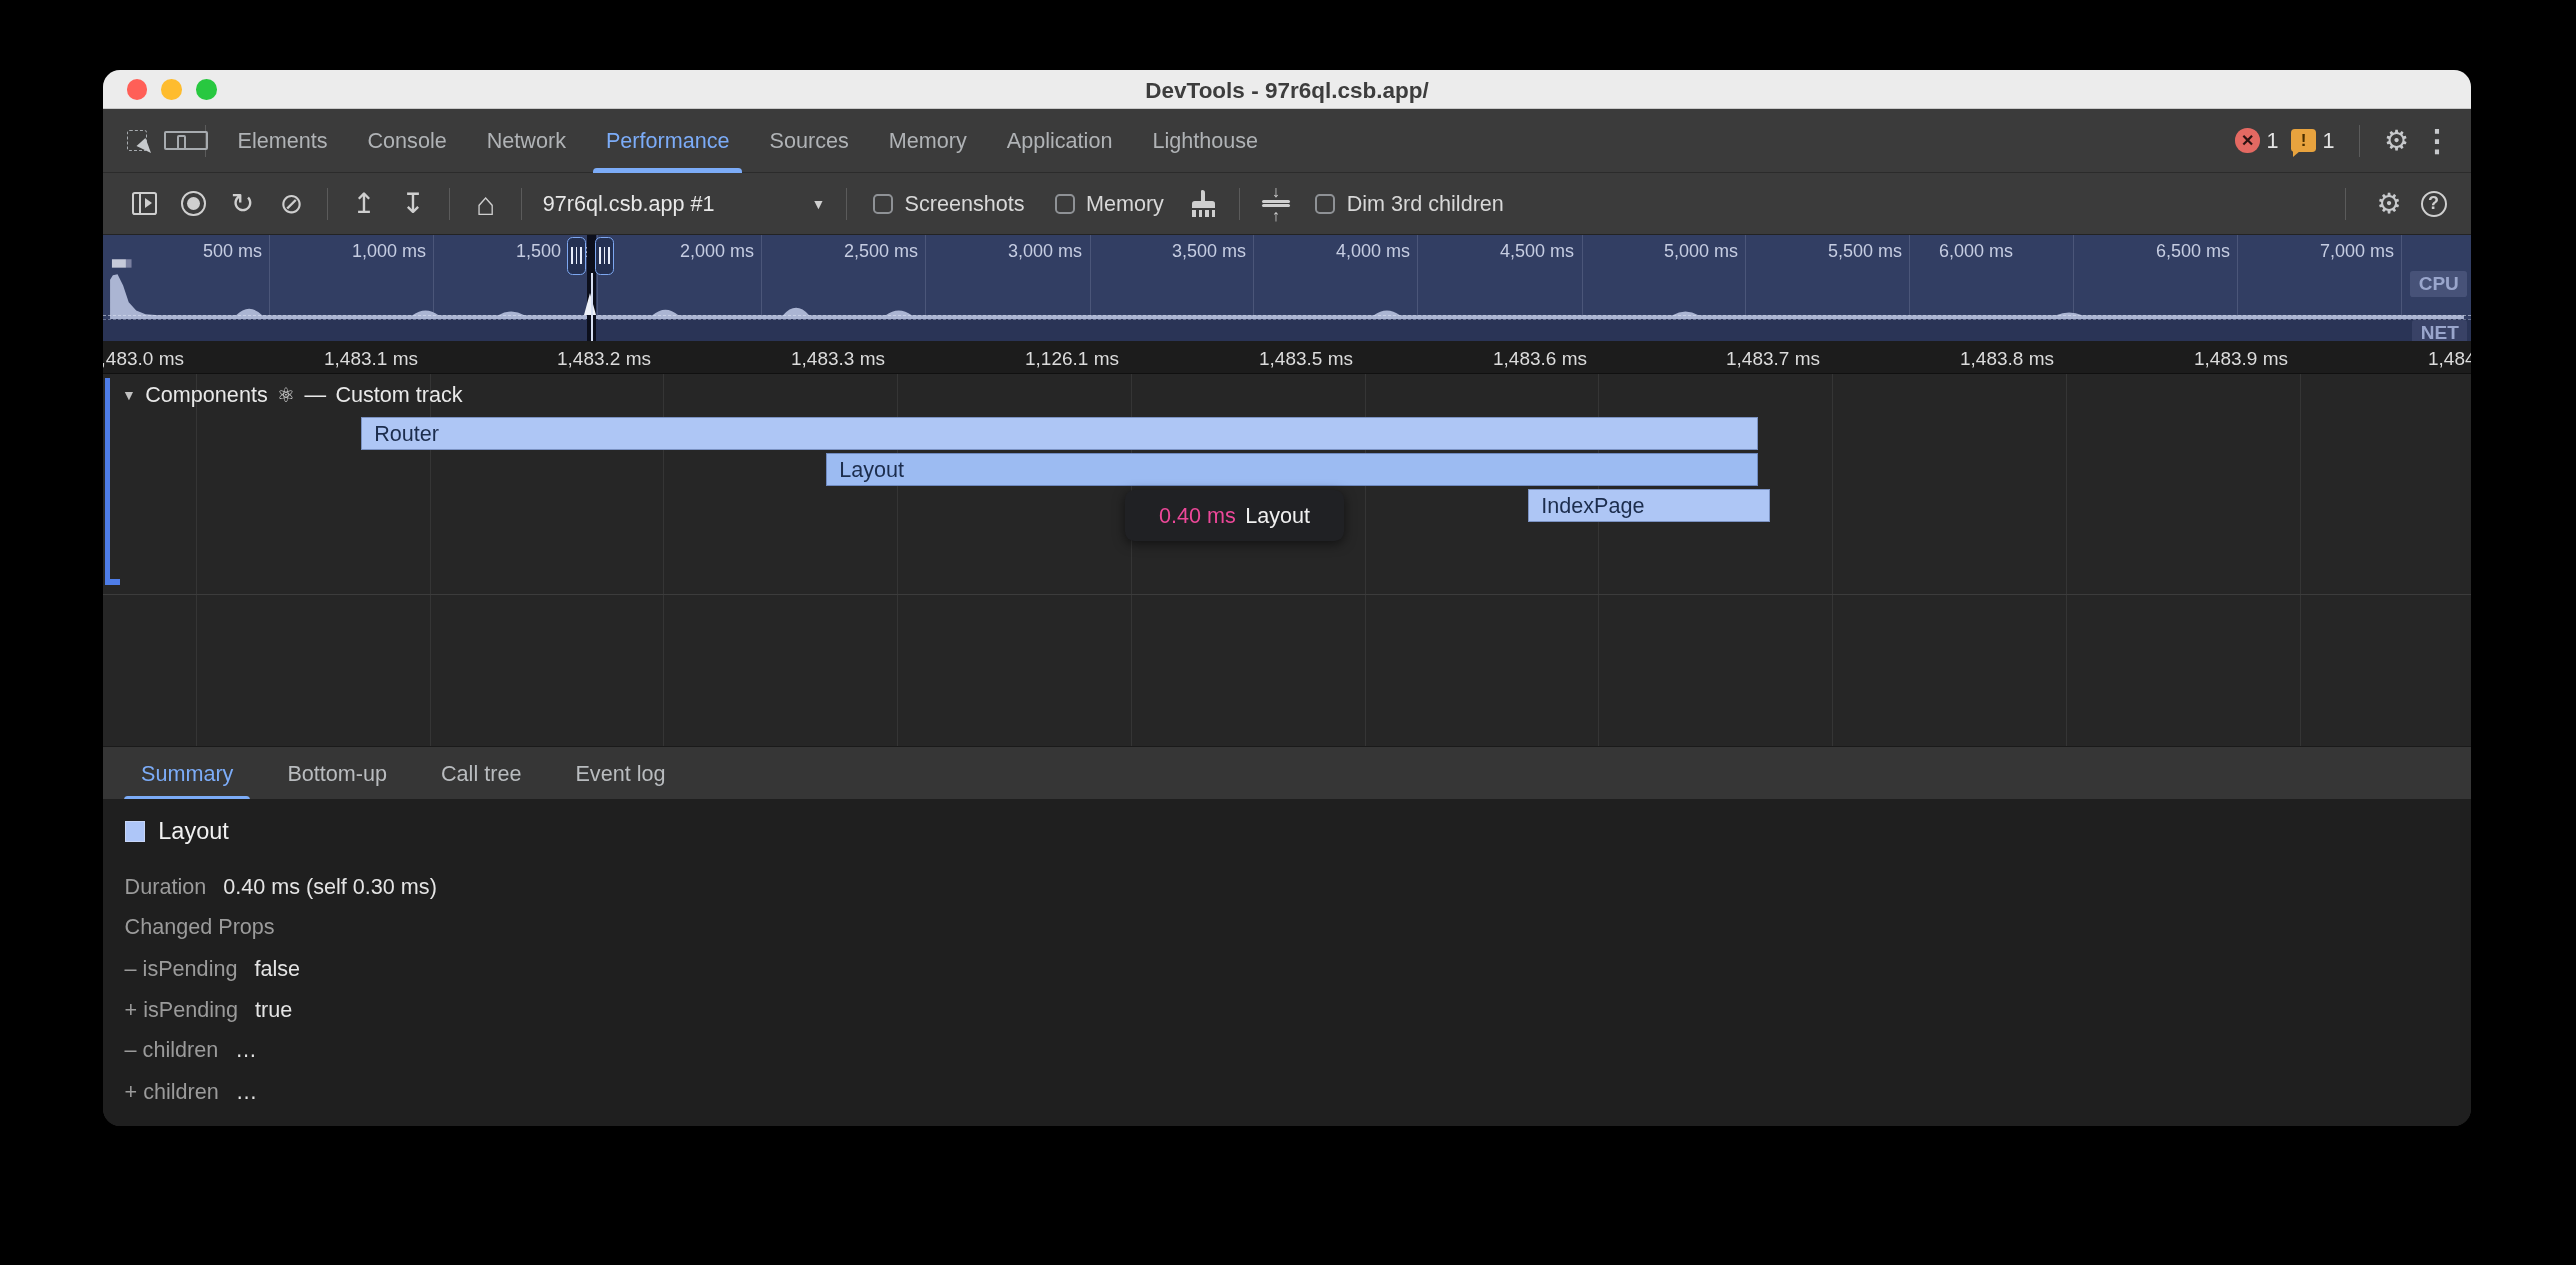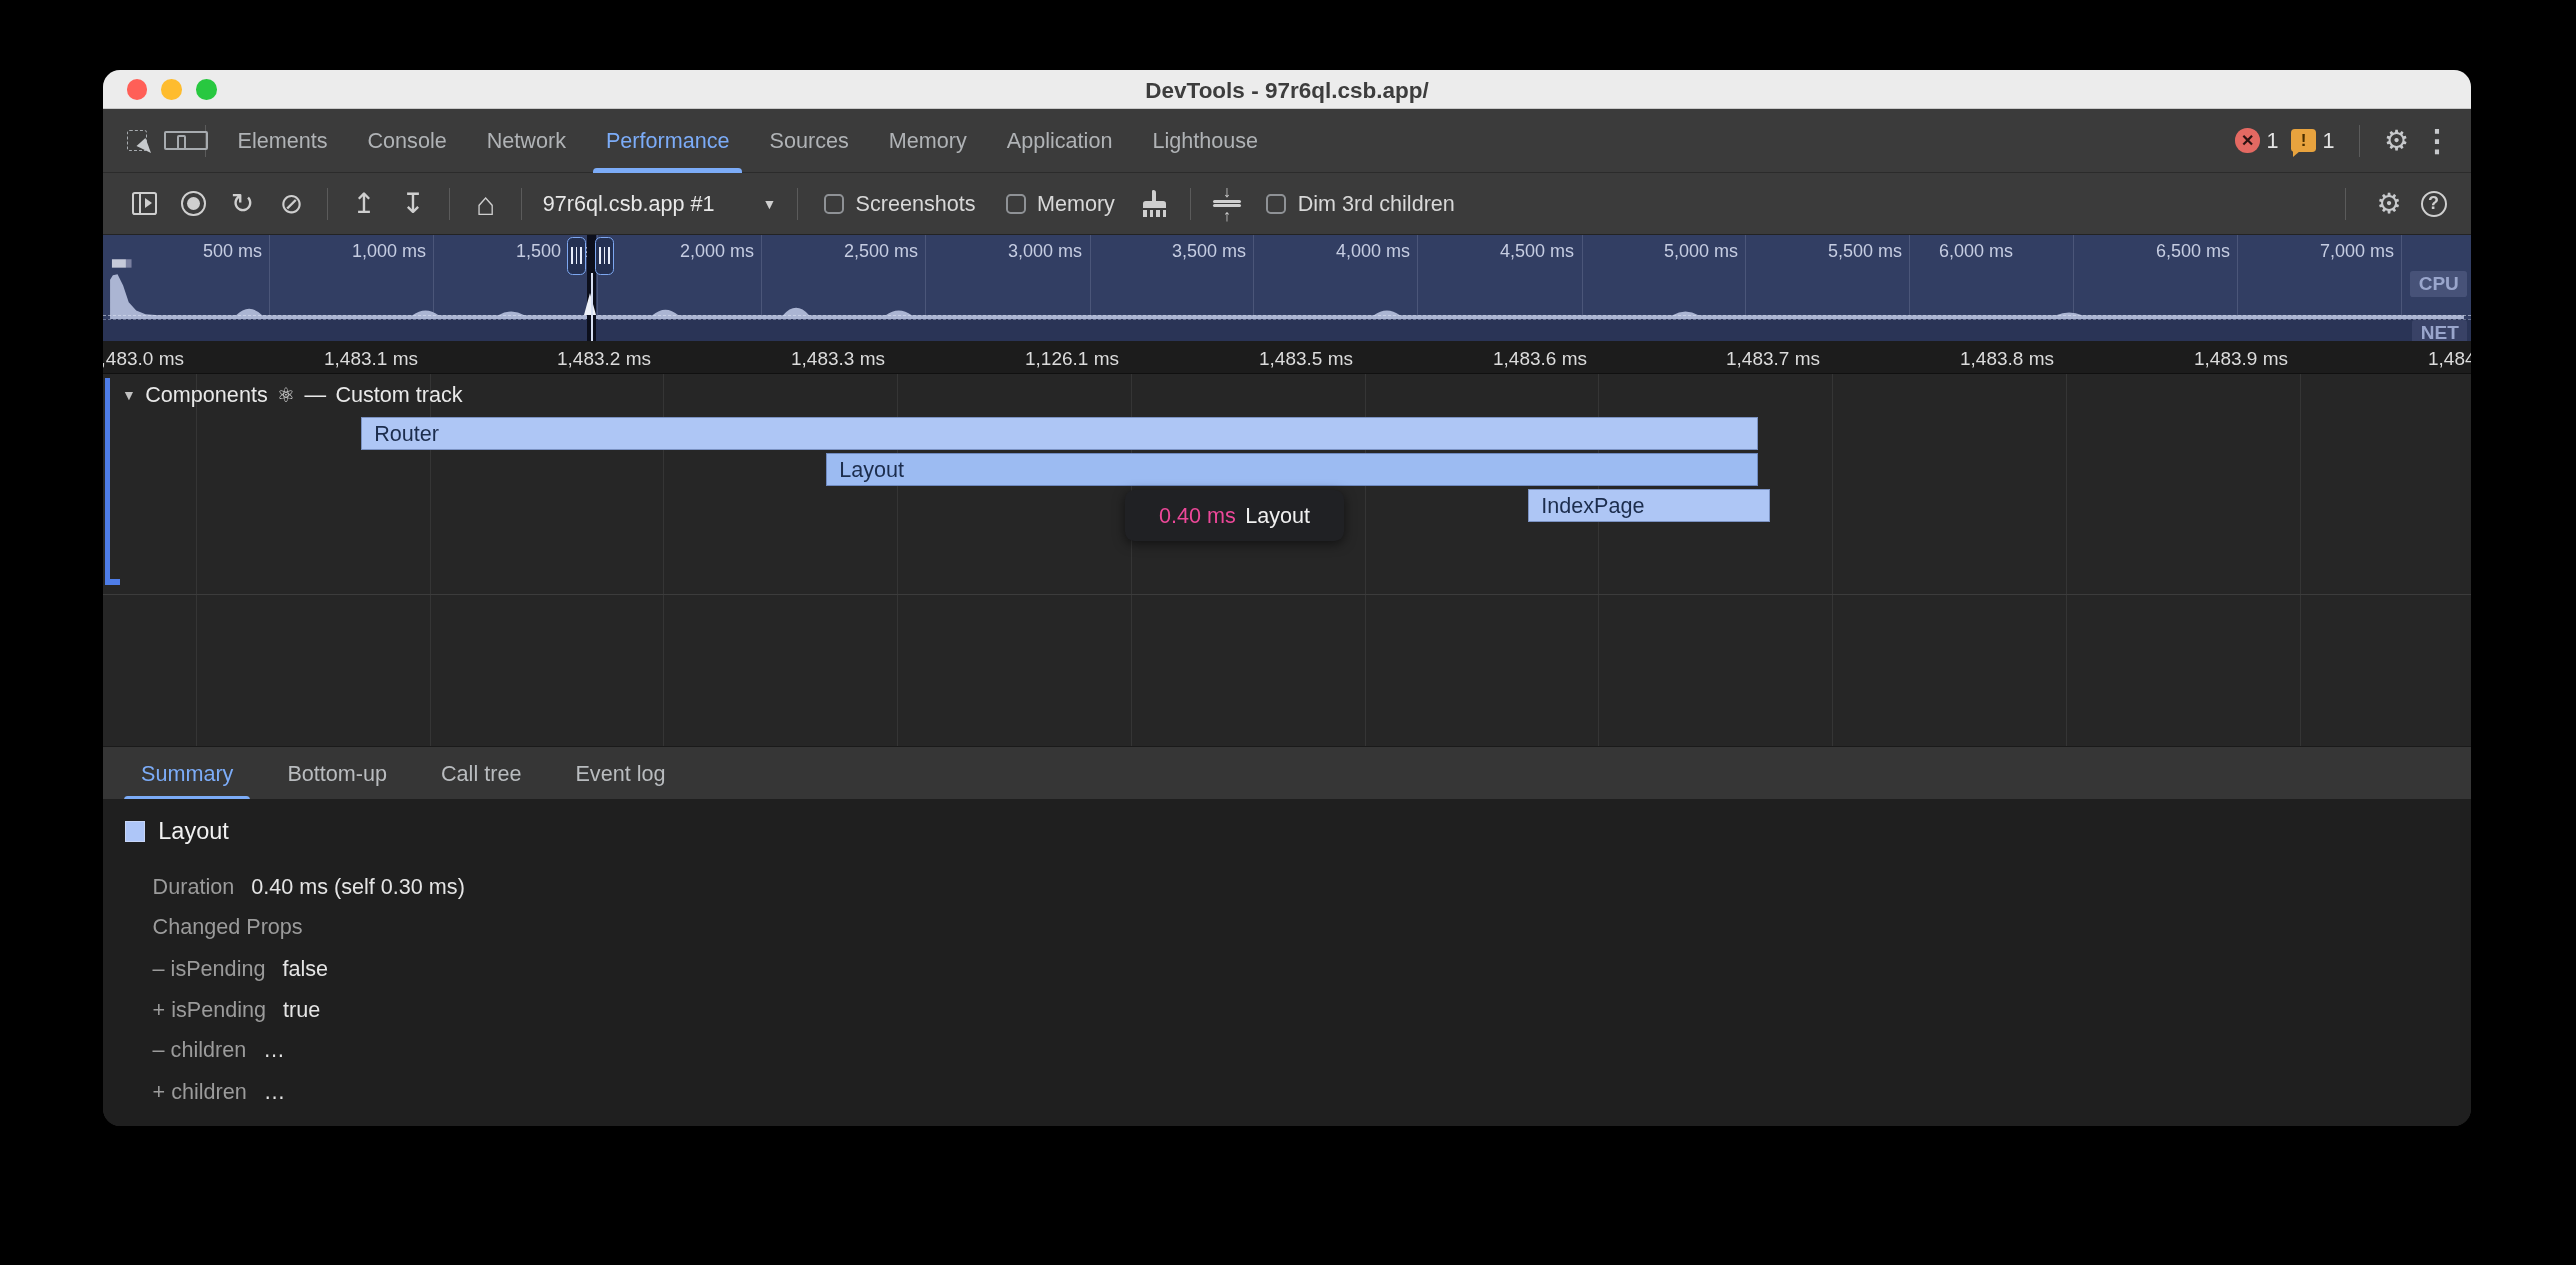--- a/index.html
+++ b/index.html
@@ -39,21 +39,21 @@
   .toolbar{position:absolute;left:0;top:103px;width:100%;height:62px;background:#3b3b3b;border-bottom:0.9px solid #232323;
     display:flex;align-items:center;padding:0 24.4px 0 17px;color:#d2d2d2;}
   .tool-btn{width:49px;height:45px;display:flex;align-items:center;justify-content:center;flex:0 0 auto;}
   .panel-ic{width:24.4px;height:22.5px;border:2.3px solid #cfcfcf;border-radius:2.8px;position:relative;}
   .panel-ic i{position:absolute;left:4.7px;top:0;bottom:0;width:2.3px;background:#cfcfcf;}
   .panel-ic:after{content:"";position:absolute;right:2.8px;top:3.8px;border-left:7.5px solid #cfcfcf;
     border-top:5.6px solid transparent;border-bottom:5.6px solid transparent;}
   .rec-ring{width:24.4px;height:24.4px;border:2.8px solid #cfcfcf;border-radius:50%;display:flex;align-items:center;justify-content:center;}
   .rec-dot{width:13px;height:13px;border-radius:50%;background:#cfcfcf;}
   .big-glyph{font-size:28px;color:#cfcfcf;line-height:1;}
-  .target-select{display:flex;align-items:center;gap:48px;margin:0 9.4px;font-size:21.6px;color:#e8e8e8;flex:0 0 auto;}
+  .target-select{display:flex;align-items:center;gap:97px;margin:0 9.4px;font-size:21.6px;color:#e8e8e8;flex:0 0 auto;}
   .caret{font-size:14px;color:#cfcfcf;}
   .chk-row{display:flex;align-items:center;gap:11.3px;margin:0 15px;flex:0 0 auto;font-size:21.6px;color:#d8d8d8;}
   .chk{width:20px;height:20px;border:2.3px solid #8f9296;border-radius:4.7px;background:transparent;}
   .brush{width:28px;height:28px;position:relative;}
   .brush .hnd{position:absolute;left:11.3px;top:0;width:4.7px;height:11.3px;background:#cfcfcf;border-radius:1.9px 3.8px 0 0;}
   .brush .base{position:absolute;left:2.8px;top:11.3px;width:22.5px;height:7.5px;background:#cfcfcf;border-radius:2.8px 2.8px 0 0;}
   .brush .brs{position:absolute;left:2.8px;top:20px;width:22.5px;height:7.5px;
     background:repeating-linear-gradient(90deg,#cfcfcf 0 3.8px,transparent 3.8px 6.6px);}
   .collapse-ic{display:flex;flex-direction:column;align-items:center;gap:1.9px;width:32px;}
   .collapse-ic .ar{font-size:16px;line-height:13px;color:#cfcfcf;font-weight:bold;}
@@ -103,21 +103,21 @@
     display:flex;align-items:center;padding-left:38px;color:#b9bcbf;}
   .btab{font-size:21.6px;margin-right:54px;position:relative;height:54px;line-height:54px;}
   .btab.active{color:#7cacf8;}
   .btab.active:after{content:"";position:absolute;left:-17px;right:-17px;bottom:0;height:4.7px;border-radius:3.8px 3.8px 0 0;background:#7cacf8;}
   
   .summary{position:absolute;left:0;top:729px;width:100%;height:327px;background:#1f1f1f;}
   .sum-head{position:absolute;left:21.6px;top:19px;display:flex;align-items:center;gap:13px;}
   .swatch{width:20.7px;height:20.7px;background:#aec6f8;border:0.9px solid #c7d6f7;}
   .sum-title{font-size:23.5px;color:#f1f1f1;}
   .srow{position:absolute;left:21.6px;display:flex;align-items:baseline;gap:17px;font-size:21.6px;}
-  .slab{color:#9b9b9b;margin-left:28px;}
+  .slab{color:#9b9b9b;}
   .sval{color:#e4e4e4;}
 </style>
 </head>
 <body>
 
 <div id="window">
 
   <div class="titlebar">
     <span class="tl" style="left:23.5px;background:#ff5f57;"></span>
     <span class="tl" style="left:58px;background:#febc2e;"></span>

